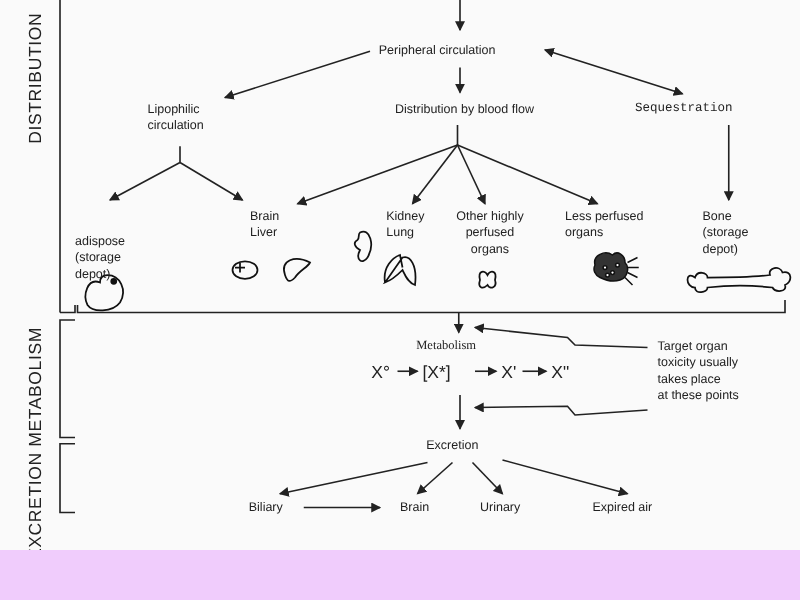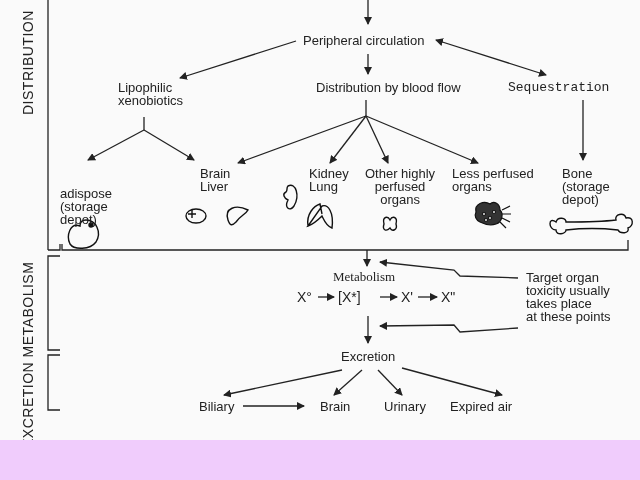--- a/index.html
+++ b/index.html
@@ -4,21 +4,21 @@
 <style>
   html, body { margin: 0; padding: 0; }
   body {
     width: 640px; height: 480px; position: relative; overflow: hidden;
     background: #fafafa;
     font-family: "Liberation Sans", sans-serif;
     color: #1a1a1a;
   }
   #stage { position: absolute; left: 0; top: 0; width: 640px; height: 440px; }
   #diagram-svg { position: absolute; left: 0; top: 0; }
-  .lbl { position: absolute; font-size: 13px; line-height: 13px; white-space: pre; color: #222; }
+  .lbl { position: absolute; font-size: 10px; line-height: 13px; white-space: pre; color: #222; }
   .side {
     position: absolute; font-size: 14px; letter-spacing: 0.5px; color: #222;
     transform: rotate(-90deg); transform-origin: left top; white-space: nowrap;
   }
   .eq { position: absolute; font-size: 14px; color: #222; white-space: nowrap; }
   #bottom-band { position: absolute; left: 0; top: 440px; width: 640px; height: 40px; background: #f0ccfc; }
 </style>
 </head>
 <body>
 
@@ -99,21 +99,21 @@
       </g>
       <path d="M556,222 C548,216 548,230 556,230 C556,236 566,234 566,230 C584,228 600,228 618,230 C620,234 630,234 628,228 C634,226 634,216 626,218 C624,212 614,214 616,220 C600,222 584,222 566,222 C566,218 558,216 556,222 Z"></path>
     </g>
   </svg>
 
   <div class="side" style="left:20px;top:115px;">DISTRIBUTION</div>
   <div class="side" style="left:20px;top:448px;">EXCRETION METABOLISM</div>
 
   <div class="lbl" style="left:303px;top:34px;">Peripheral circulation</div>
   <div class="lbl" style="left:118px;top:81px;">Lipophilic
-xenobiotics</div>
+circulation</div>
   <div class="lbl" style="left:292px;top:81px;padding-left:24px;">Distribution by blood flow</div>
   <div class="lbl" style="left:508px;top:81px;font-family:Liberation Mono, monospace;">Sequestration</div>
   <div class="lbl" style="left:60px;top:167px;margin-top:20px;">adispose
 (storage
 depot)</div>
   <div class="lbl" style="left:200px;top:167px;">Brain
 Liver</div>
   <div class="lbl" style="left:309px;top:167px;">Kidney
 Lung</div>
   <div class="lbl" style="left:365px;top:167px;text-align:center;">Other highly
@@ -126,21 +126,21 @@
 depot)</div>
   <div class="lbl" style="left:333px;top:270px;font-family:Liberation Serif, serif;">Metabolism</div>
   <div class="lbl" style="left:526px;top:271px;">Target organ
 toxicity usually
 takes place
 at these points</div>
   <div class="lbl" style="left:341px;top:350px;">Excretion</div>
   <div class="lbl" style="left:199px;top:400px;">Biliary</div>
   <div class="lbl" style="left:320px;top:400px;">Brain</div>
   <div class="lbl" style="left:384px;top:400px;">Urinary</div>
-  <div class="lbl" style="left:450px;top:400px;">Expired air</div>
+  <div class="lbl" style="left:474px;top:400px;">Expired air</div>
 
   <div class="eq" style="left:297px;top:289px;">X°</div>
   <div class="eq" style="left:338px;top:289px;">[X*]</div>
   <div class="eq" style="left:401px;top:289px;">X'</div>
   <div class="eq" style="left:441px;top:289px;">X"</div>
 </div>
 
 <div id="bottom-band"></div>
 
 </body></html>

